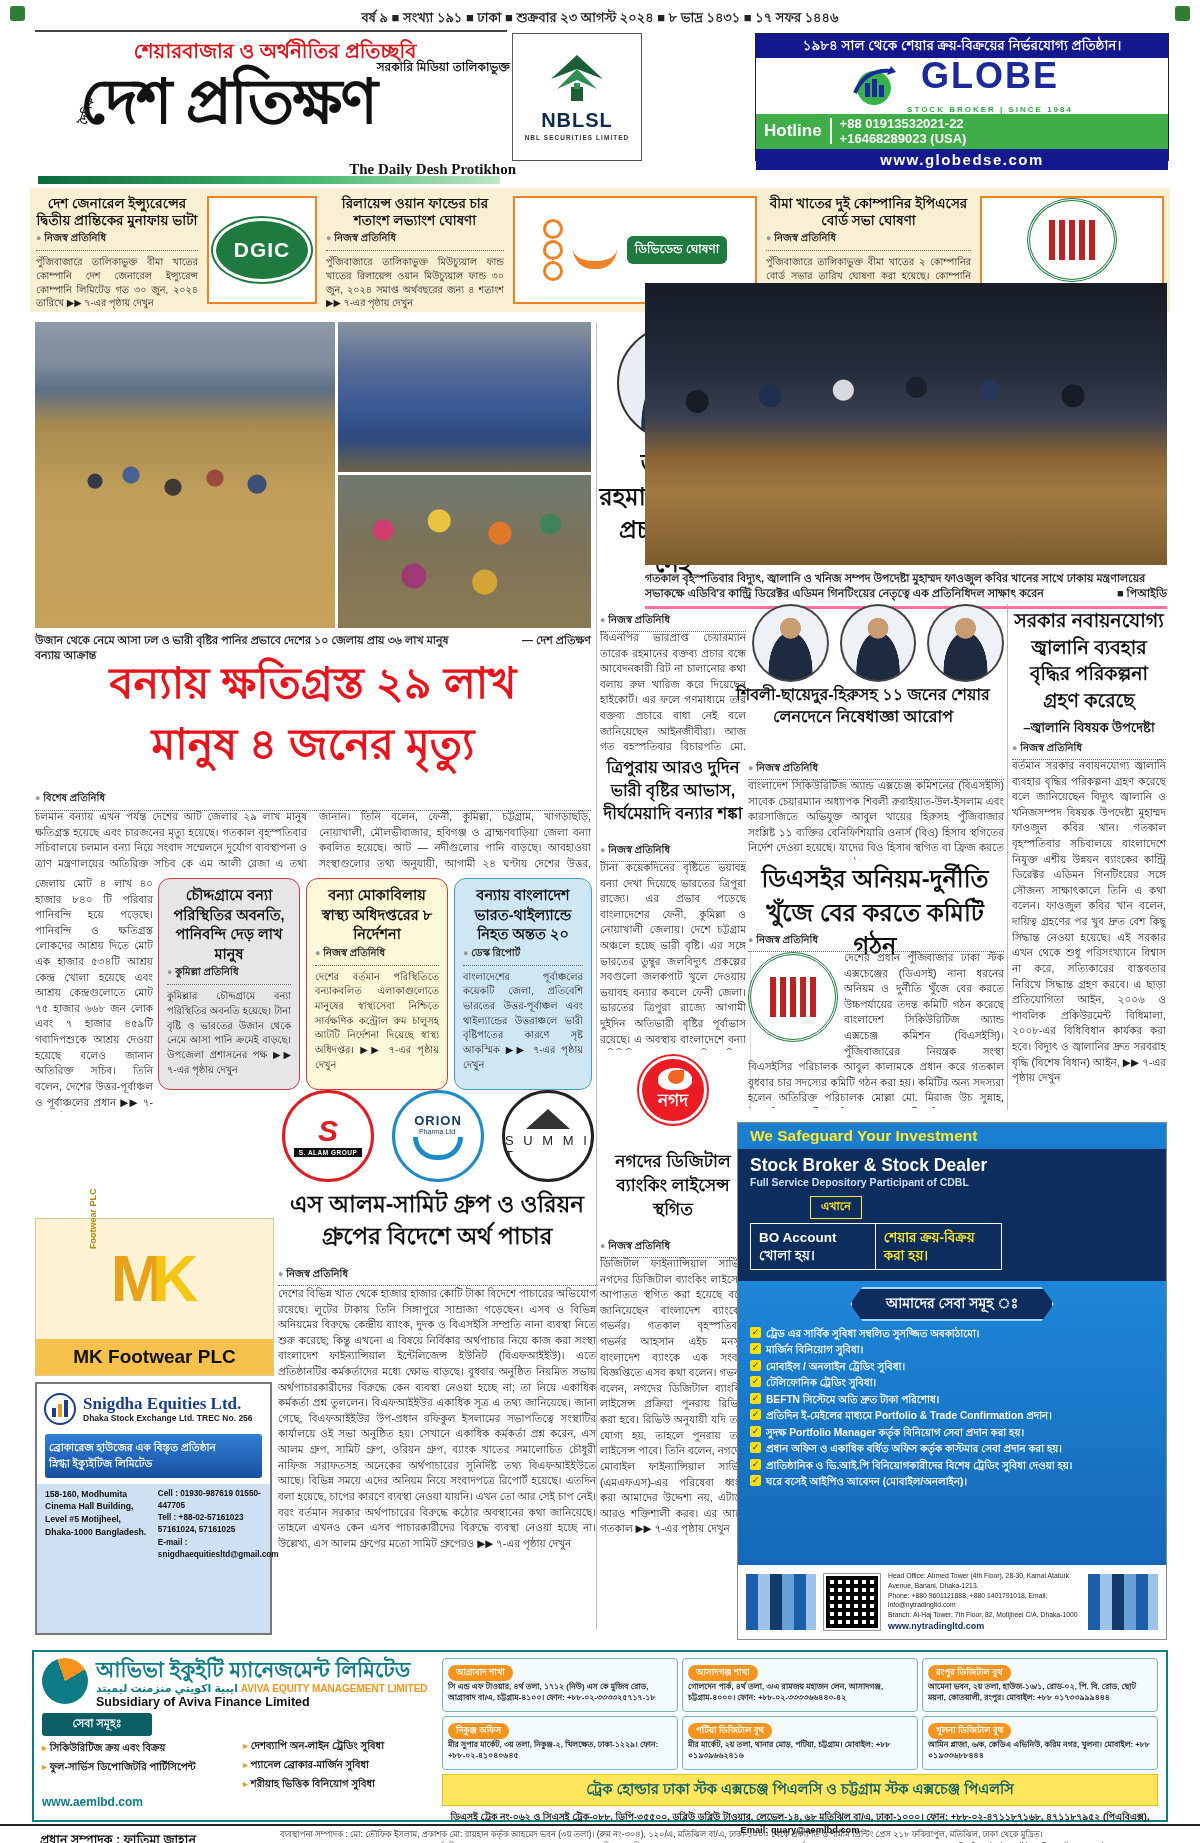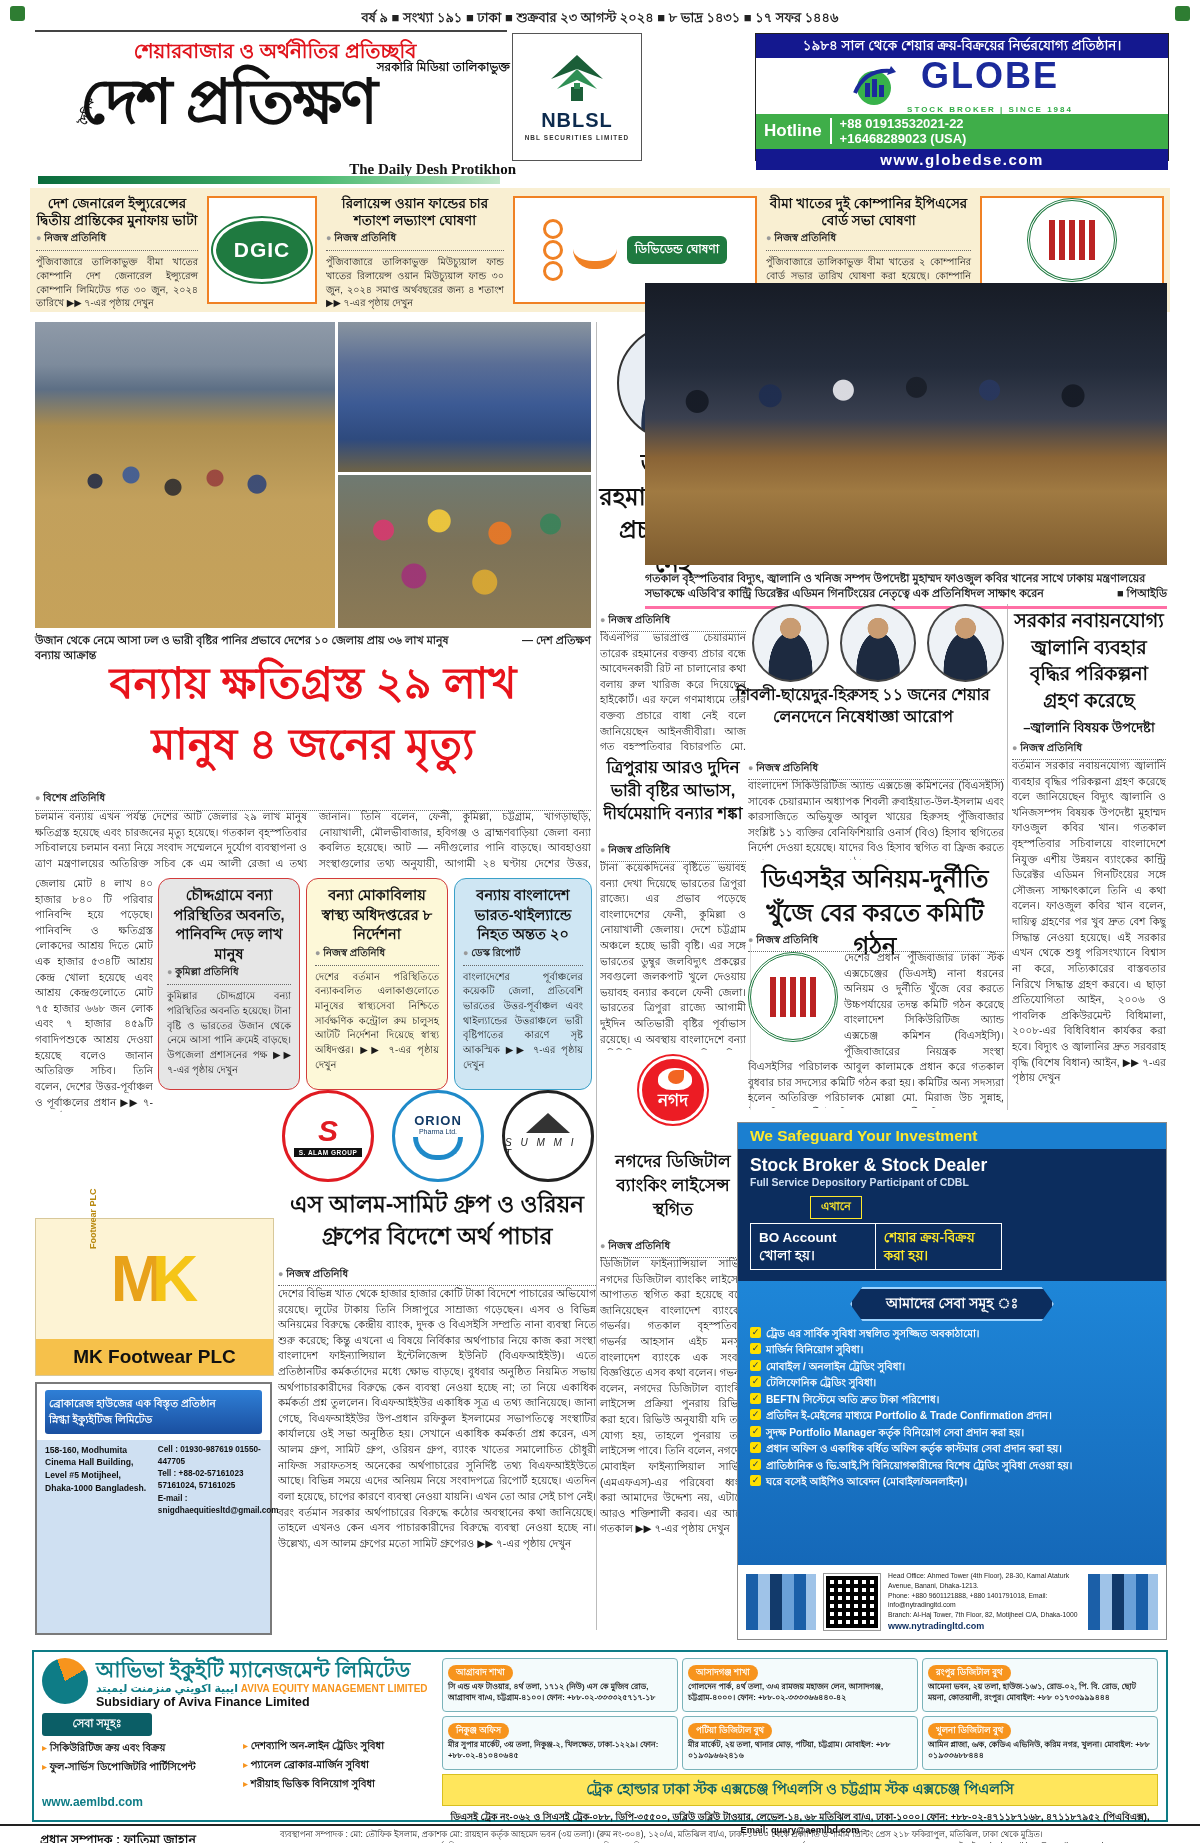--- a/index.html
+++ b/index.html
@@ -180,21 +180,21 @@
   .logo-circ{width:92px;height:92px;border-radius:50%;background:#fff;display:flex;flex-direction:column;align-items:center;justify-content:center;box-sizing:border-box;}
   #lg-salam{border:3px solid #e01b22;}
   #lg-salam .sa{color:#e01b22;font-size:30px;font-weight:800;font-style:italic;line-height:1;}
   #lg-salam .band{background:#111;color:#fff;font-size:6.5px;font-weight:700;padding:1px 5px;margin-top:2px;letter-spacing:.5px;}
   #lg-orion{border:3px solid #1f8ac9;}
   #lg-orion .nm{color:#123a66;font-weight:800;font-size:13px;letter-spacing:1px;}
   #lg-orion .sub{font-size:7px;color:#123a66;}
   #lg-orion .arc{width:40px;height:18px;border:5px solid #1f8ac9;border-top:none;border-radius:0 0 40px 40px;margin-top:2px;}
   #lg-summit{border:3px solid #222;}
   #lg-summit .mt{width:0;height:0;border-left:22px solid transparent;border-right:22px solid transparent;border-bottom:20px solid #333;}
-  #lg-summit .nm{font-size:10px;letter-spacing:3px;color:#222;margin-top:4px;font-style:italic;}
+  #lg-summit .nm{font-size:13px;letter-spacing:3px;color:#222;margin-top:4px;}
   #salam-head{left:278px;top:1188px;width:318px;font-size:23px;}
   #salam-byline{left:278px;top:1266px;width:318px;border-bottom:1px dotted #666;padding-bottom:2px;}
   #salam-body{left:278px;top:1286px;width:318px;height:348px;}
 
   
   #ny-ad{left:737px;top:1122px;width:430px;height:518px;border:1px solid #888;display:flex;flex-direction:column;box-sizing:border-box;overflow:hidden;}
   #ny-top{background:#fff;height:92px;position:relative;padding:8px 10px;box-sizing:border-box;}
   #ny-name{font-size:27px;font-weight:800;color:#333;letter-spacing:1px;}
   #ny-trec{font-size:11px;font-weight:800;color:#2faa44;}
   #ny-photo{position:absolute;right:0;top:0;width:150px;height:230px;z-index:3;
@@ -437,20 +437,32 @@
   <div class="abs" id="mk-ad">
     <div id="mk-mono">
       <span class="m">M</span>
         <span class="k">K</span>
       <span class="side">Footwear PLC</span>
     </div>
     <div id="mk-bar">MK Footwear PLC</div>
   </div>
 
   <div class="abs" id="snigdha-ad">
+    <div id="snig-top">
+      <svg width="34" height="34" viewBox="0 0 34 34">
+        <circle cx="17" cy="17" r="15" fill="none" stroke="#1a3d8f" stroke-width="2"></circle>
+        <rect x="9" y="16" width="4" height="9" fill="#1a3d8f"></rect>
+        <rect x="15" y="12" width="4" height="13" fill="#f7941d"></rect>
+        <rect x="21" y="8" width="4" height="17" fill="#1a3d8f"></rect>
+      </svg>
+      <div>
+        <div id="snig-name" class="serif">Snigdha Equities Ltd.</div>
+        <div id="snig-trec">Dhaka Stock Exchange Ltd. TREC No. 256</div>
+      </div>
+    </div>
     <div id="snig-band">
       <span>ব্রোকারেজ হাউজের এক বিস্তৃত প্রতিষ্ঠান</span><br>
       <span>স্নিগ্ধা ইক্যুইটিজ লিমিটেড</span>
     </div>
     <div id="snig-bottom">
       <div class="addr">158-160, Modhumita Cinema Hall Building, Level #5 Motijheel, Dhaka-1000 Bangladesh.</div>
       <div class="tels">
         <span>Cell : 01930-987619  01550-447705</span><br>
         <span>Tell : +88-02-57161023  57161024, 57161025</span><br>
         <span>E-mail : snigdhaequitiesltd@gmail.com</span>

